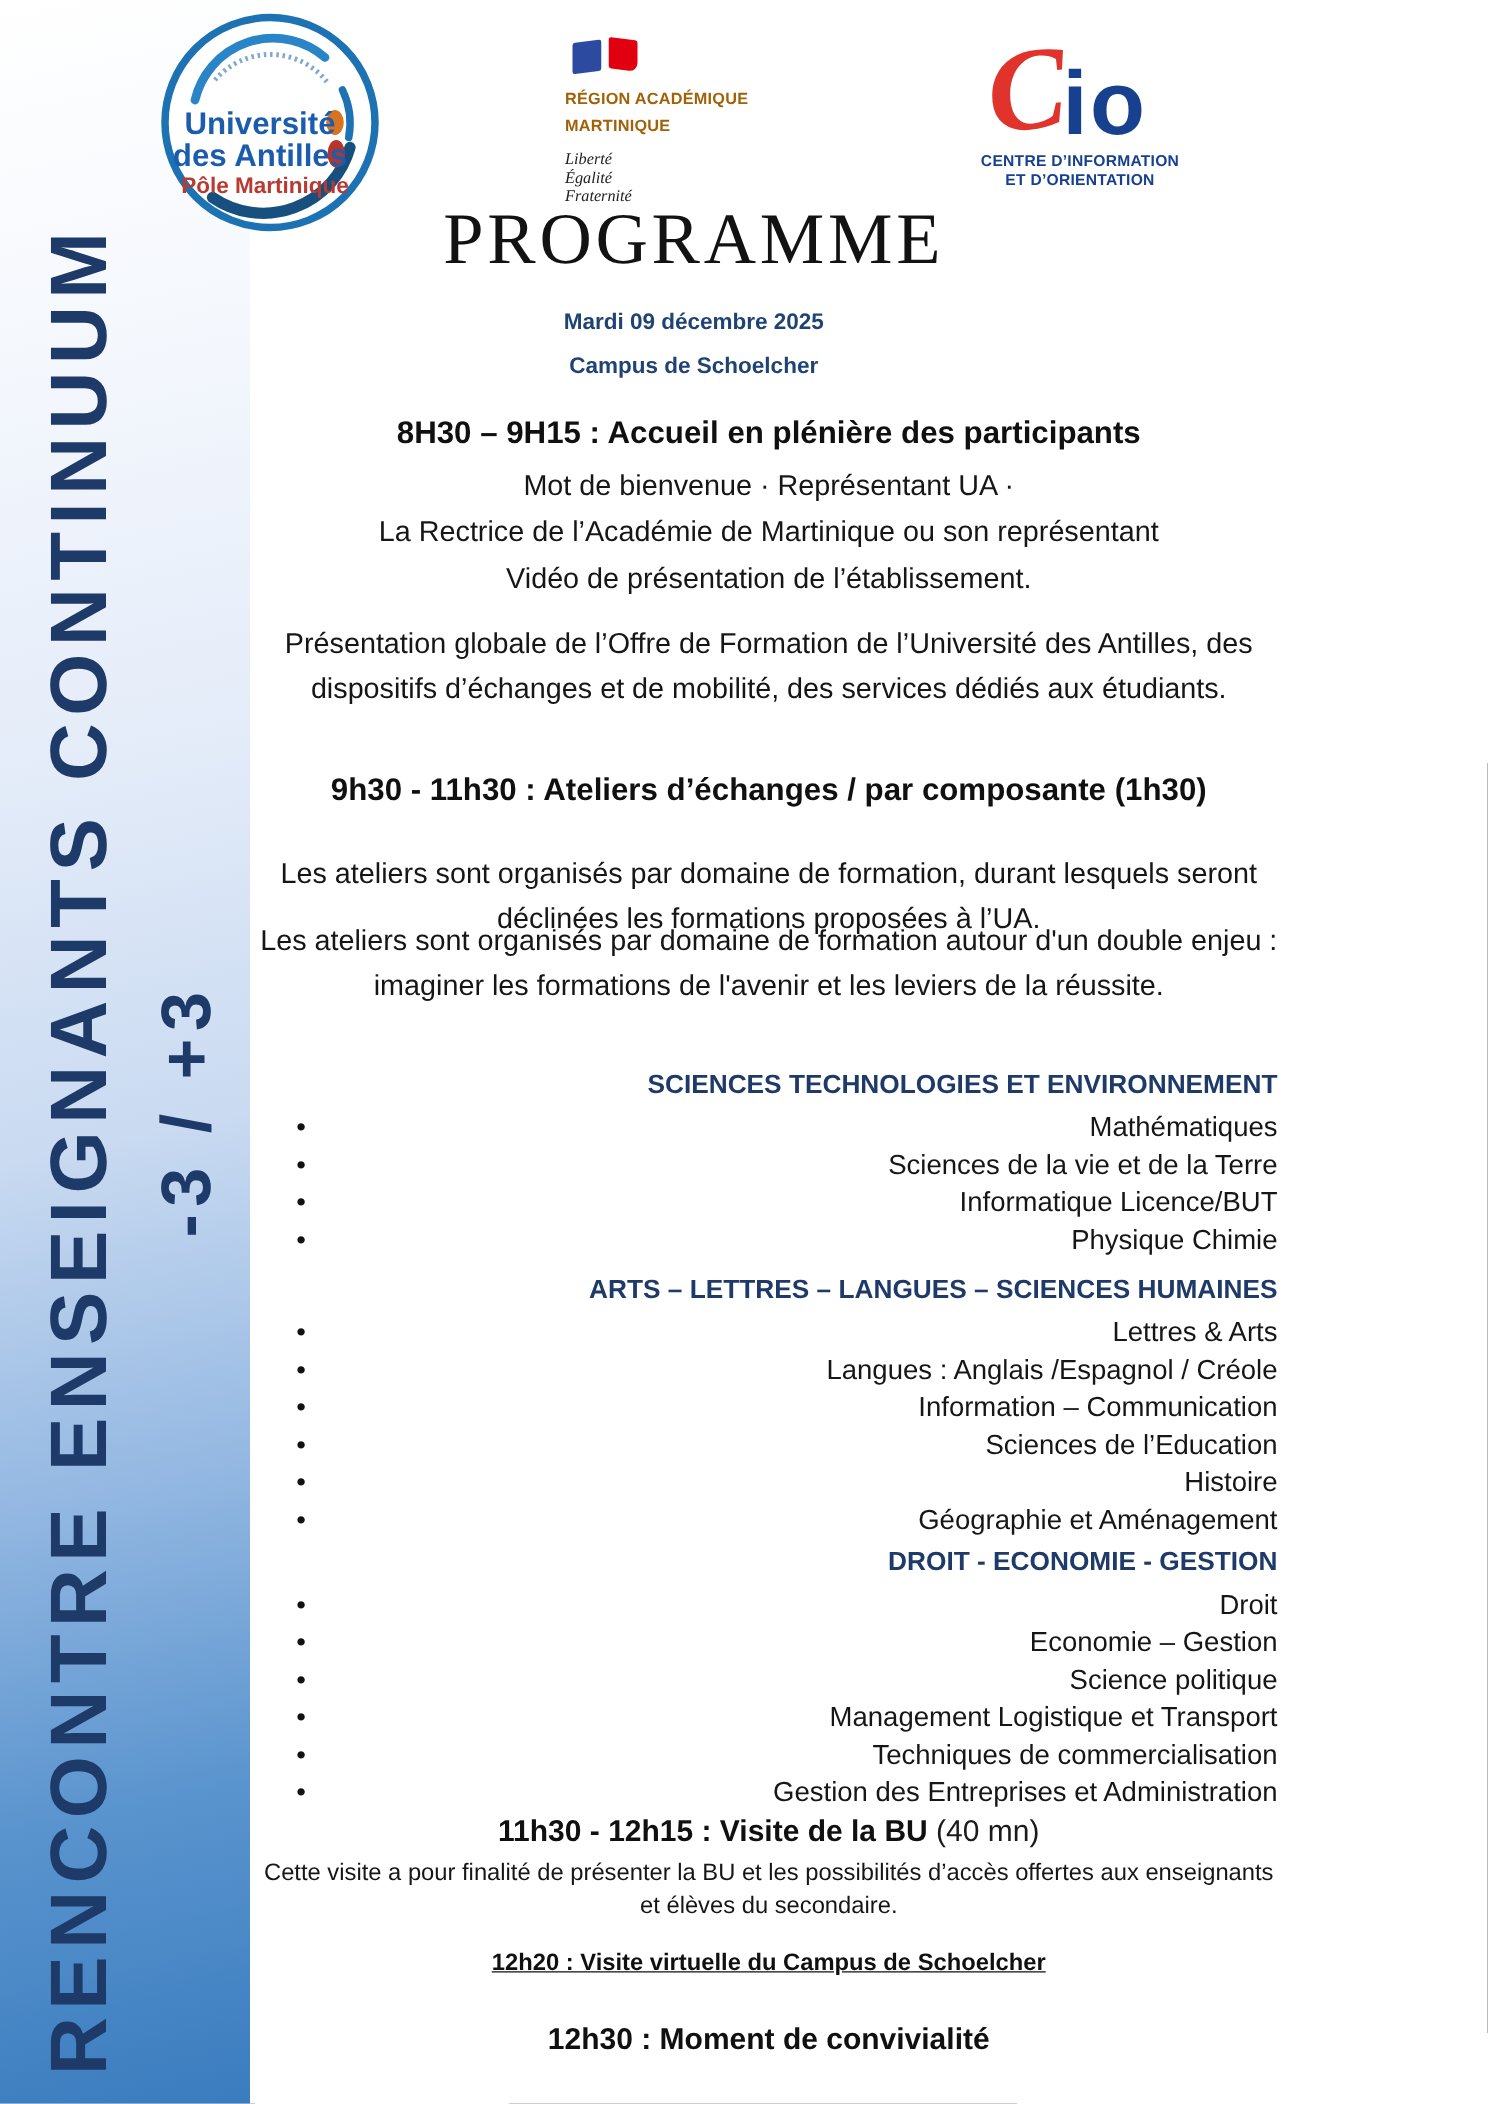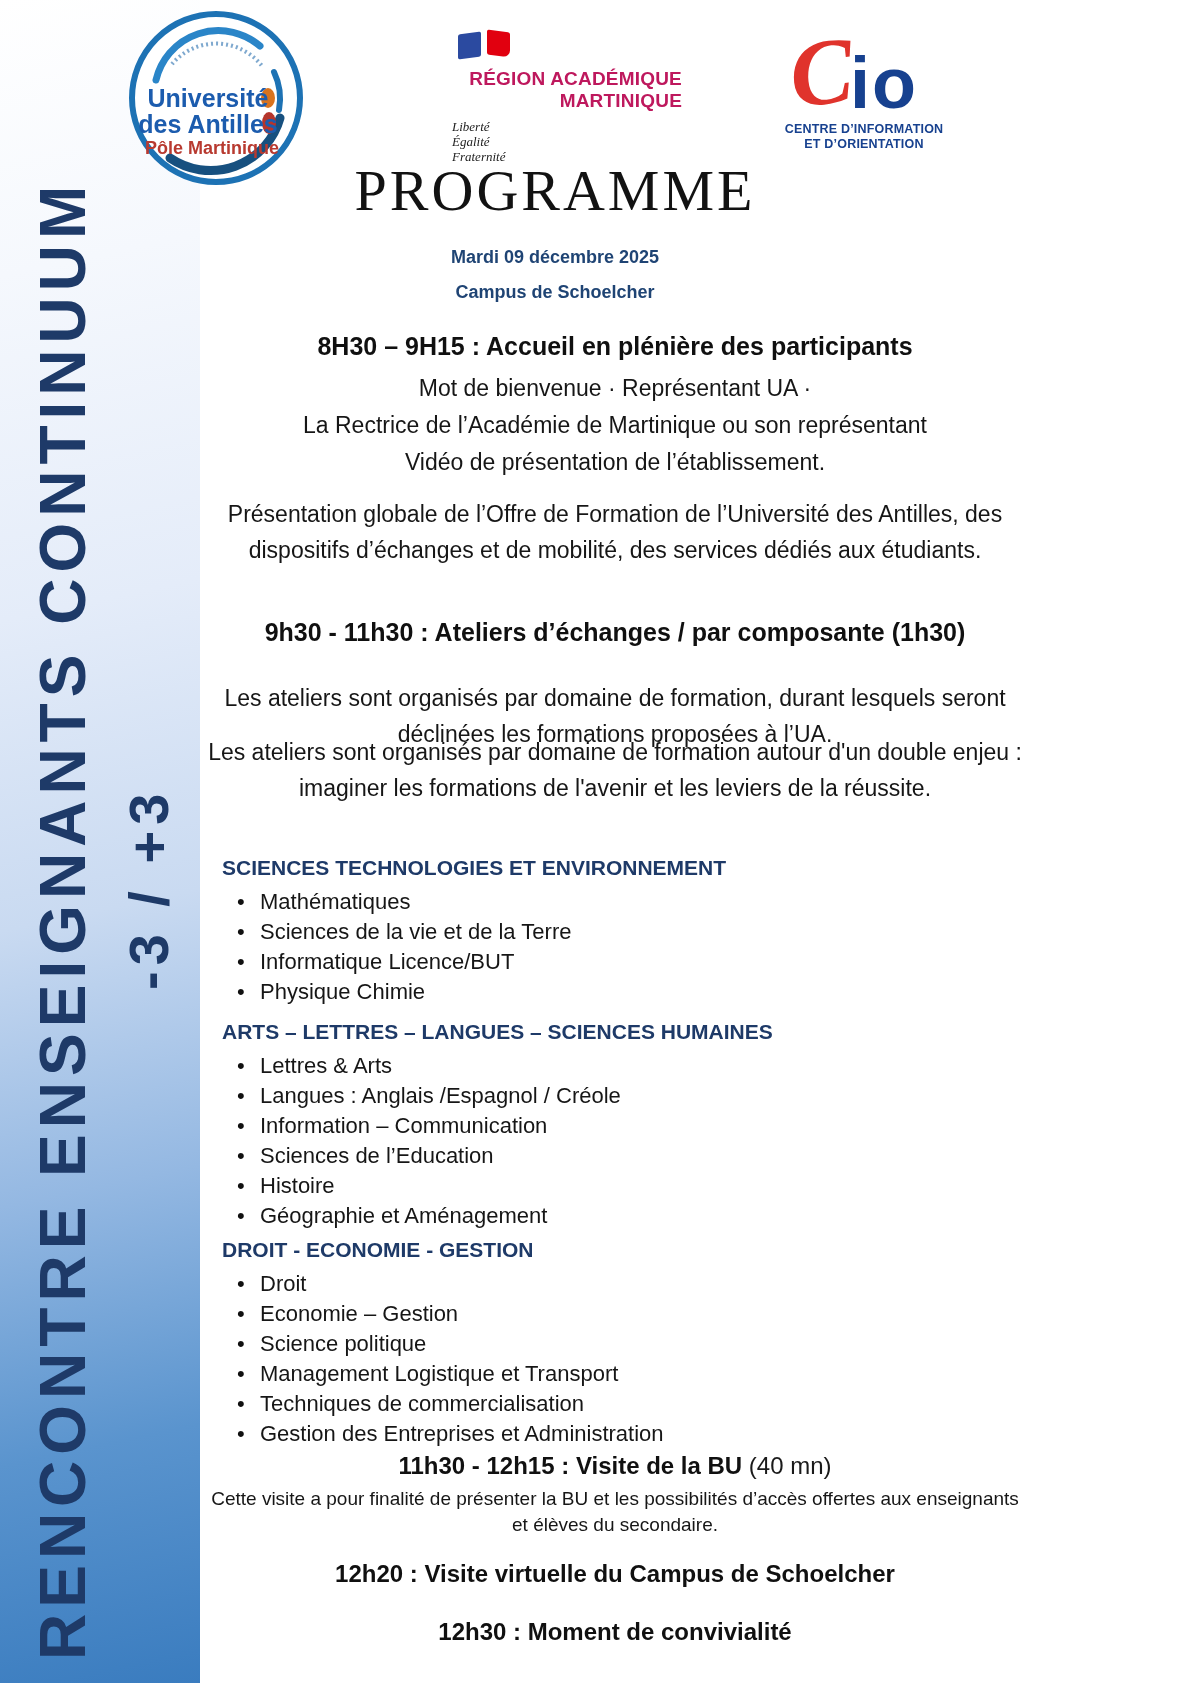--- a/index.html
+++ b/index.html
@@ -26,36 +26,36 @@
     transform-origin:0 0; transform:rotate(-90deg);
     white-space:nowrap; font-weight:700; font-size:56px; letter-spacing:6px;
     color:#1e3a68;
   }
   
   .logo-ua { position:absolute; left:128px; top:10px; width:176px; height:176px; }
   .logo-region { position:absolute; left:452px; top:30px; width:230px; }
   .flag { position:relative; width:60px; height:34px; margin-left:4px; }
   .flag-blue { position:absolute; left:2px; top:3px; width:23px; height:25px; background:#2b4aa0; transform:skewY(-7deg); border-radius:2px; }
   .flag-red { position:absolute; left:31px; top:1px; width:23px; height:25px; background:#e1000f; transform:skewY(7deg); border-radius:2px 2px 7px 2px; }
-  .region-name { margin-top:4px; font-weight:700; font-size:19px; line-height:22px; letter-spacing:0.2px; color:#be185d;text-align:right; }
+  .region-name { margin-top:4px; font-weight:700; font-size:13px; line-height:22px; letter-spacing:0.2px; color:#a16207; }
   .motto { margin-top:7px; font-family:"Liberation Serif", serif; font-style:italic; font-size:13px; line-height:15px; color:#222; }
   .logo-cio { position:absolute; left:786px; top:34px; width:156px; height:110px; }
   .cio-c { position:absolute; left:4px; top:-16px; font-family:"Liberation Serif", serif; font-style:italic; font-weight:700; font-size:94px; color:#e0332c; transform:rotate(-6deg); }
   .cio-io { position:absolute; left:64px; top:8px; font-weight:700; font-size:72px; letter-spacing:2px; color:#17418f; }
   .cio-text { position:absolute; left:-8px; top:88px; width:172px; text-align:center; font-weight:700; font-size:12.5px; line-height:15px; letter-spacing:0.2px; color:#17418f; }
   
   .header-center { position:absolute; left:0; top:162px; width:1110px; text-align:center; }
   .title { font-family:"Liberation Serif", serif; font-size:58px; line-height:58px; letter-spacing:3px; color:#121212; }
   .date-block { margin-top:20px; font-weight:700; font-size:18px; line-height:35px; color:#1f4474; }
   
   .cblock { position:absolute; left:205px; width:820px; text-align:center; }
   .h-bold { font-weight:700; font-size:25px; color:#101010; }
   .body-text { font-size:23px; line-height:36px; color:#161616; }
   .lines { line-height:37px; }
-  .sec { position:absolute; left:222px; width:800px; text-align:left; }
+  .sec { position:absolute; left:222px; width:800px; text-align:right; }
   .sec-title { font-weight:700; font-size:21px; line-height:24px; color:#1e3a68; }
   .sec ul { list-style:none; margin:7px 0 0 0; padding:0; }
   .sec li { position:relative; font-size:22px; line-height:30px; padding-left:38px; color:#161616; }
   .sec li::before { content:"•"; position:absolute; left:15px; top:0; color:#111; }
   .small-text { font-size:19px; line-height:26px; color:#161616; }
   .h-mixed .normal { font-weight:400; }
 </style>
 </head>
 <body>
 
@@ -158,16 +158,16 @@
       <li>Techniques de commercialisation</li>
       <li>Gestion des Entreprises et Administration</li>
     </ul>
   </div>
 
   <div class="cblock h-mixed" style="top:1452px; font-size:24px;">
     <span class="h-bold" style="font-size:24px;">11h30 - 12h15 : Visite de la BU</span><span class="normal"> (40 mn)</span>
   </div>
   <div class="cblock small-text" style="top:1486px;">Cette visite a pour finalité de présenter la BU et les possibilités d’accès offertes aux enseignants et élèves du secondaire.</div>
 
-  <div class="cblock h-bold" style="top:1560px; font-size:24px;">12h20 : Visite virtuelle du Campus de Schoelcher</div>
+  <div class="cblock h-bold" style="top:1560px; font-size:19px;text-decoration:underline;">12h20 : Visite virtuelle du Campus de Schoelcher</div>
   <div class="cblock h-bold" style="top:1618px; font-size:24px;">12h30 : Moment de convivialité</div>
 
 </div>
 
 </body></html>

